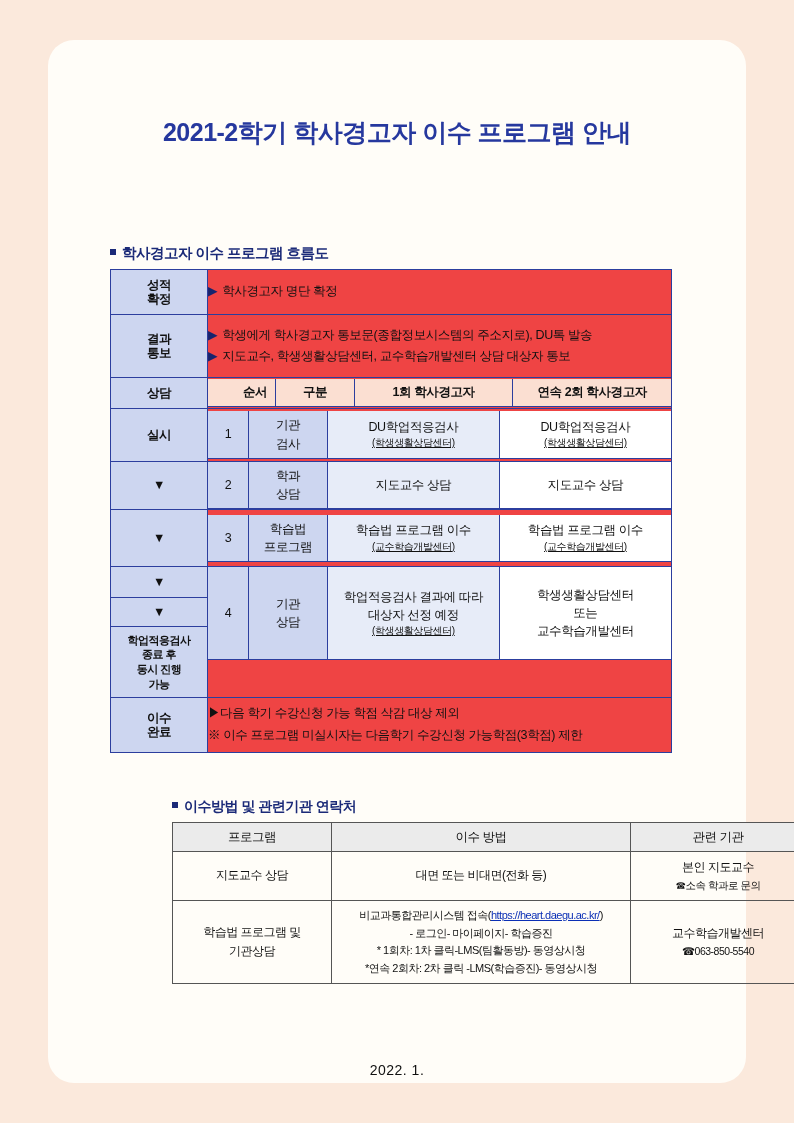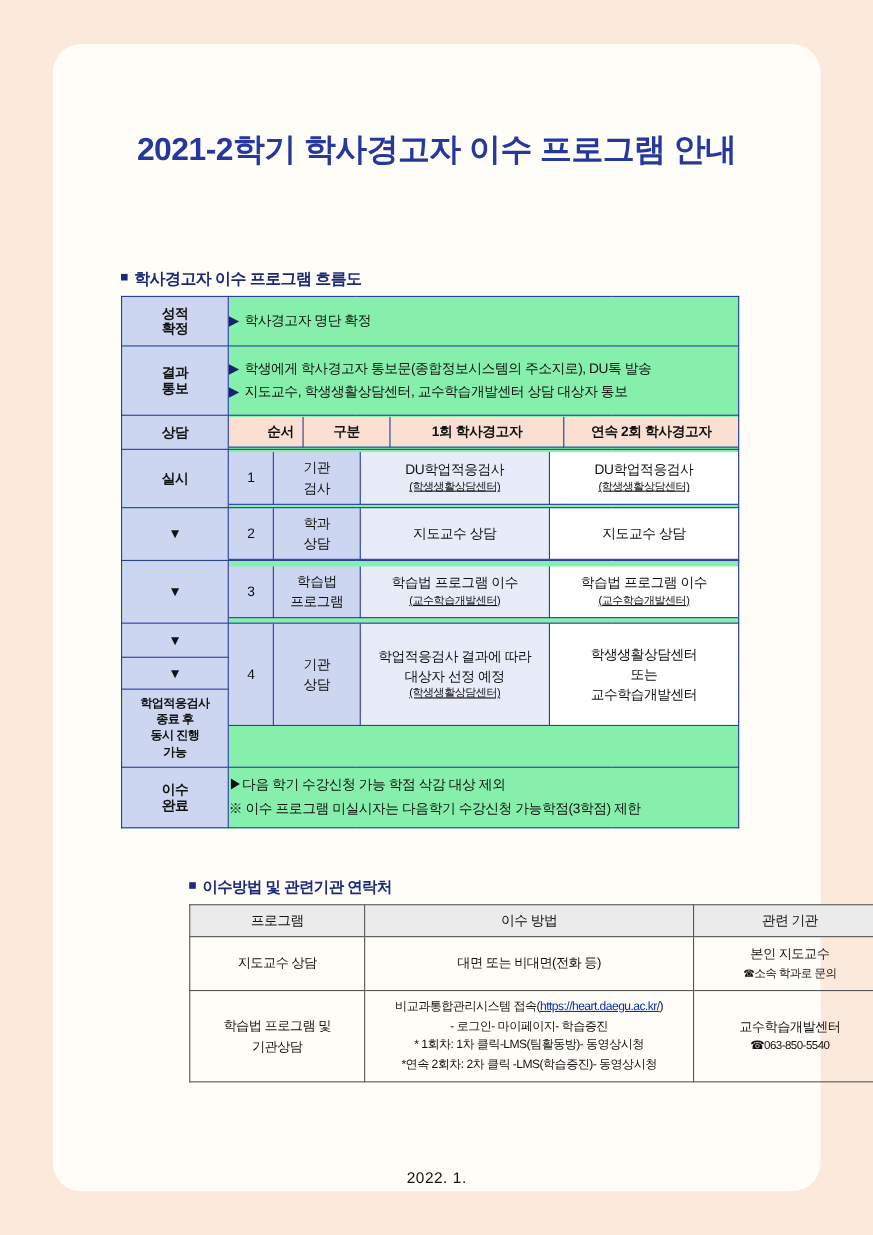--- a/index.html
+++ b/index.html
@@ -19,21 +19,21 @@
     top: 40px;
     width: 698px;
     height: 1043px;
     background: #fffdf8;
     border-radius: 26px;
     box-sizing: border-box;
     padding: 0;
   }
   .title {
     text-align: center;
-    font-size: 29px;
+    font-size: 25px;
     font-weight: bold;
     color: #26389e;
     letter-spacing: -0.5px;
     margin-top: 76px;
   }
   .section-head {
     font-size: 14.5px;
     font-weight: bold;
     color: #1b2a78;
     margin: 0 0 6px 0;
@@ -53,21 +53,21 @@
     top: 204px;
     width: 650px;
   }
 
   
   table.flow {
     border-collapse: collapse;
     width: 562px;
     table-layout: fixed;
     border: 1.5px solid #2c3e9e;
-    background: #86efac;
+    background: #ef4444;
   }
   table.flow td {
     border: 1px solid #2c3e9e;
     font-size: 12.5px;
     color: #111;
     padding: 0;
     vertical-align: middle;
   }
   .leftcol {
     width: 96px;

